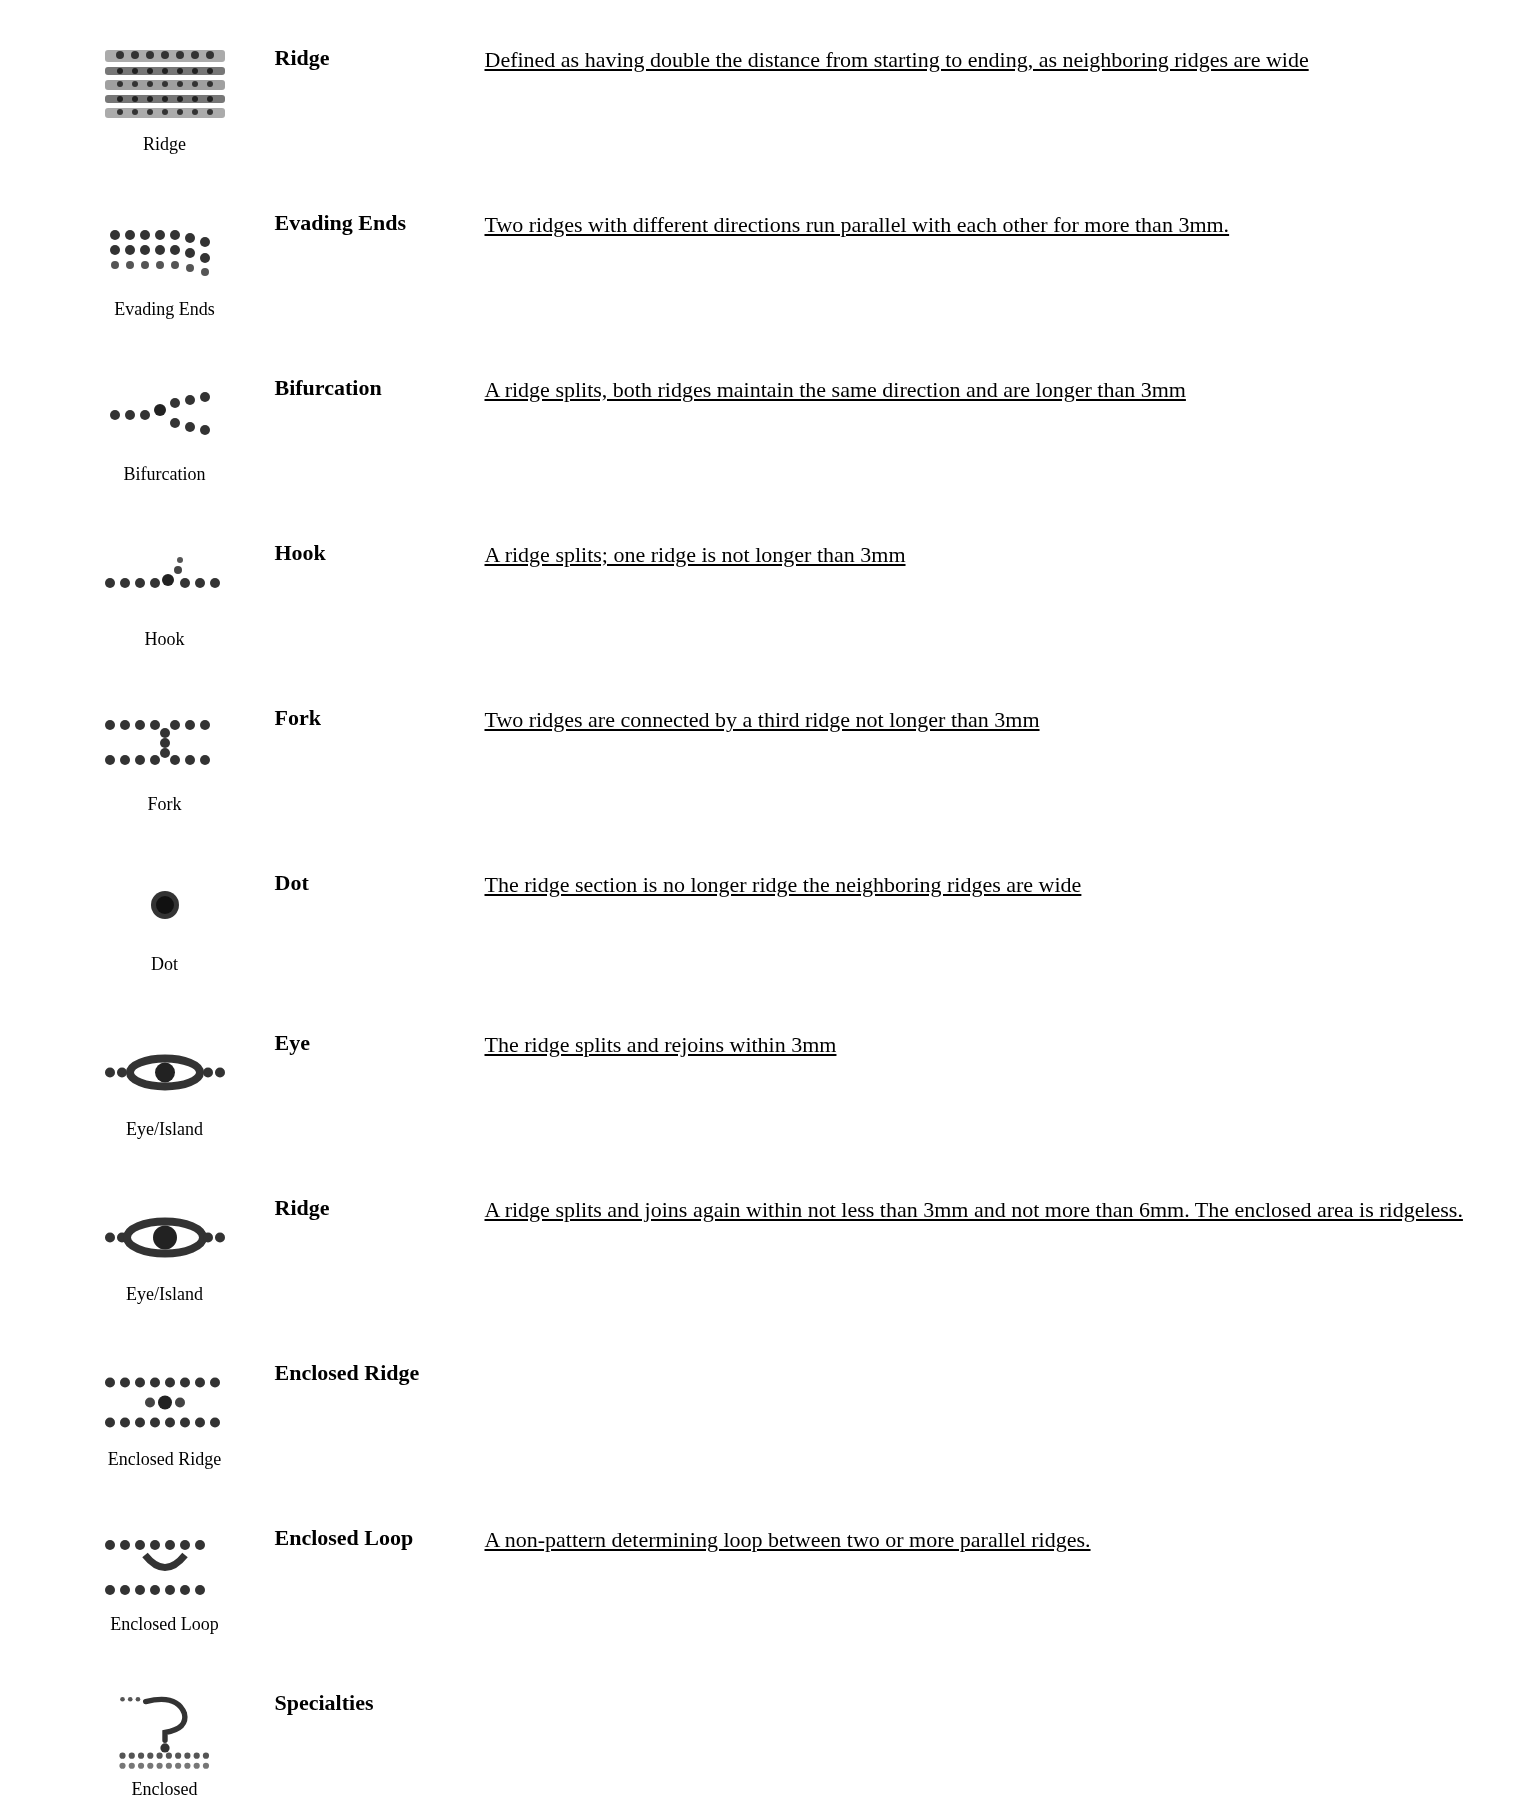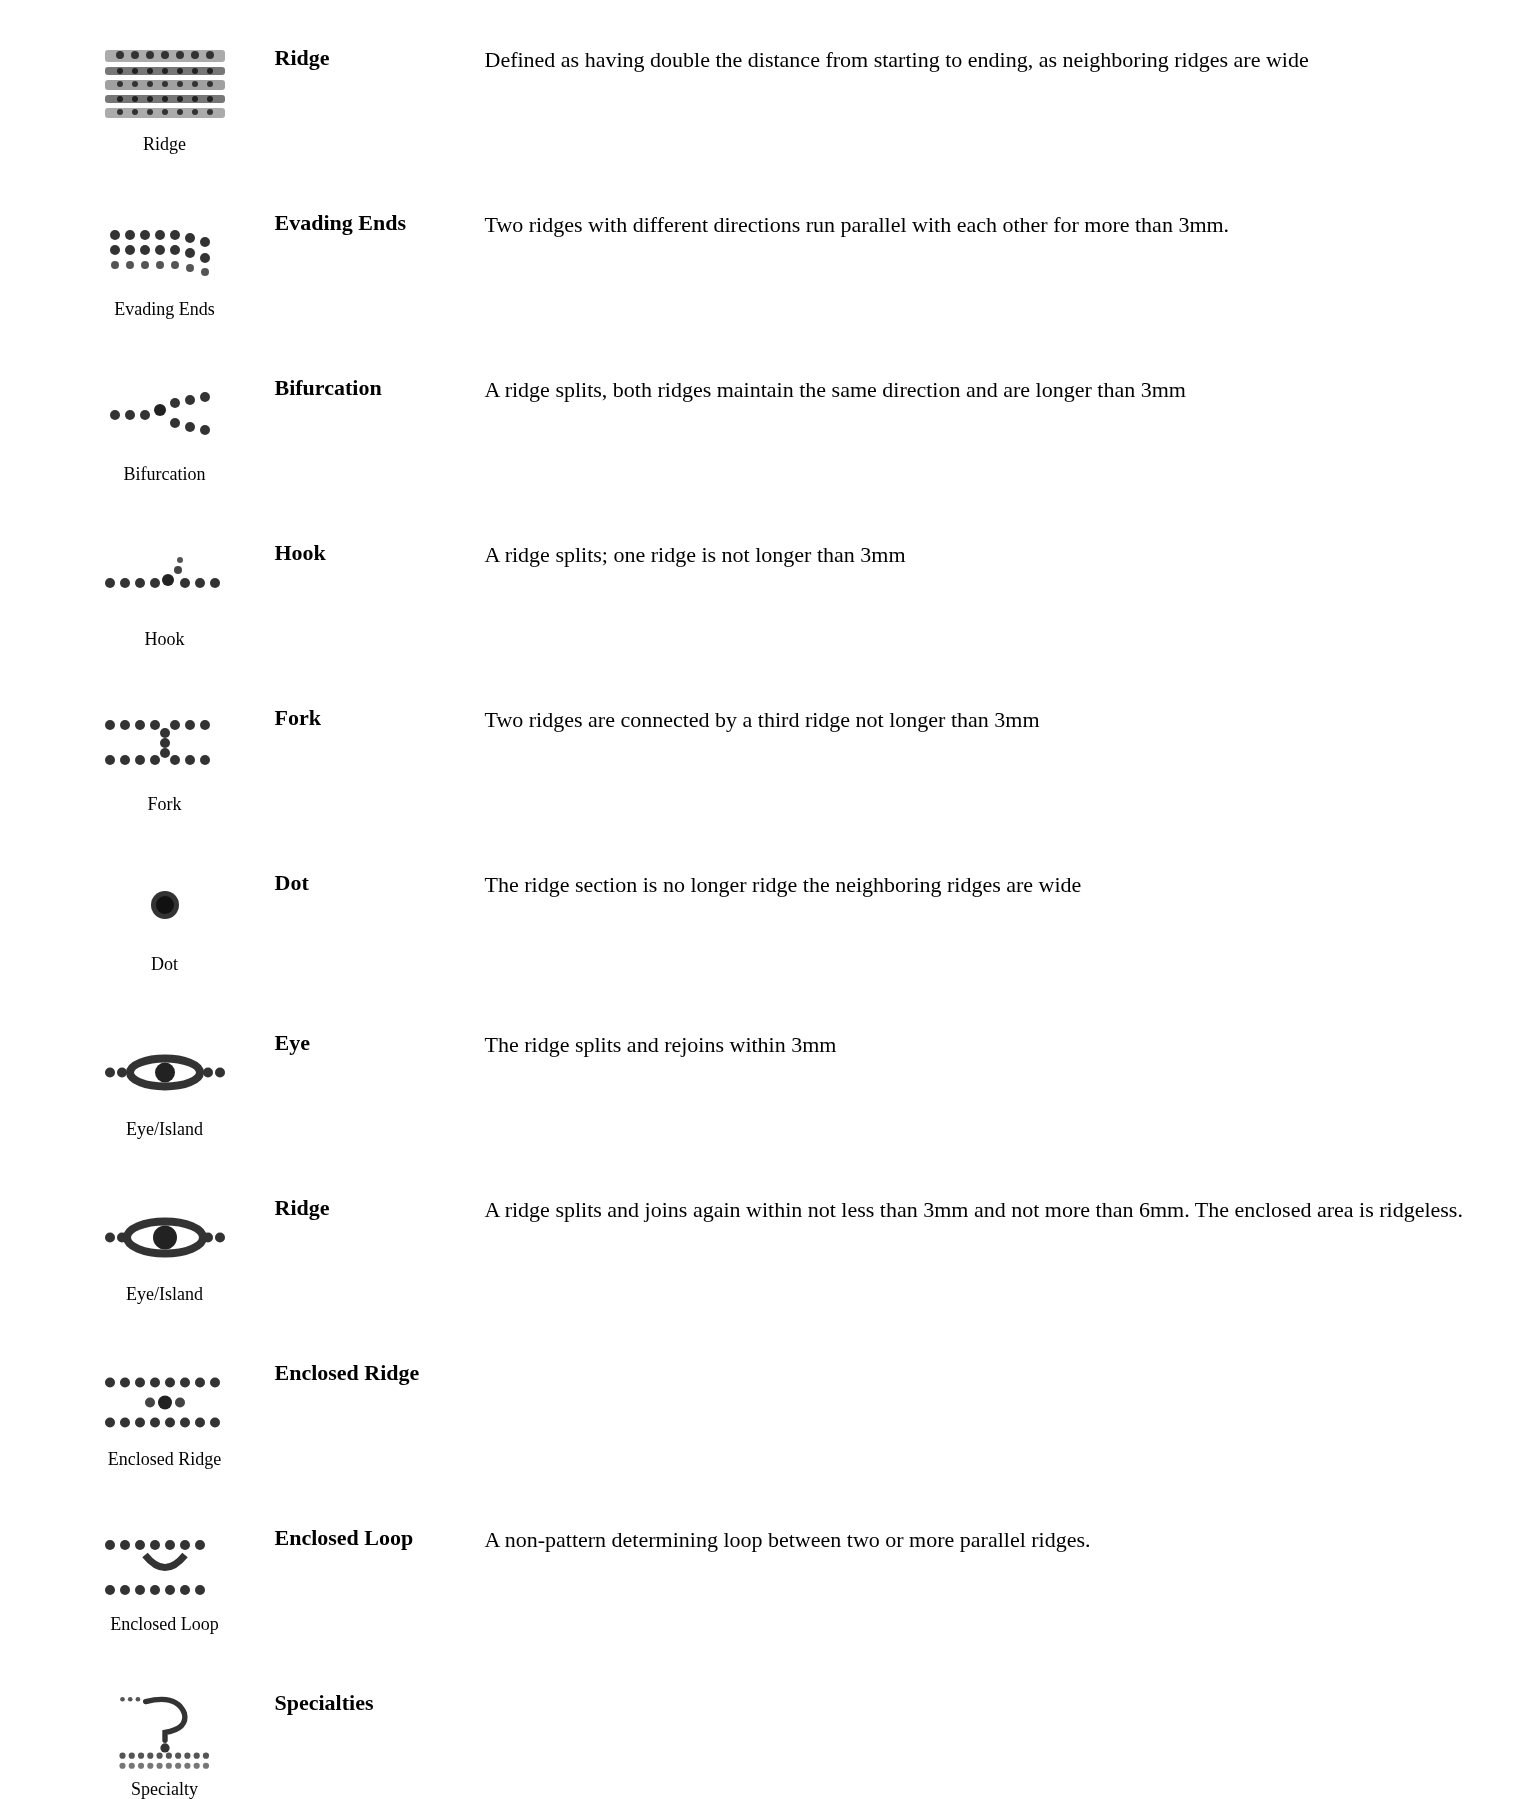--- a/index.html
+++ b/index.html
@@ -55,20 +55,21 @@
       padding-top: 5px;
       padding-left: 10px;
     }
 
     .desc-col {
       flex: 1;
       font-size: 22px;
       font-family: 'Times New Roman', Times, serif;
       line-height: 1.4;
       padding-top: 5px;
+      text-decoration: underline;
     }
 
     
     svg.fp-icon {
       width: 130px;
       height: 85px;
     }
   </style>
 </head>
 <body>
@@ -370,18 +371,18 @@
         <circle cx="70" cy="98" r="4" fill="#777"></circle>
         <circle cx="82" cy="98" r="4" fill="#777"></circle>
         <circle cx="94" cy="98" r="4" fill="#777"></circle>
         <circle cx="106" cy="98" r="4" fill="#777"></circle>
         <circle cx="118" cy="98" r="4" fill="#777"></circle>
 
         <circle cx="10" cy="12" r="3" fill="#555"></circle>
         <circle cx="20" cy="12" r="3" fill="#555"></circle>
         <circle cx="30" cy="12" r="3" fill="#555"></circle>
       </svg>
-      <span class="img-label">Specialty</span>
+      <span class="img-label">Enclosed</span>
     </div>
     <div class="term-col">Specialties</div>
   </div>
 
 </div>
 
 </body></html>

